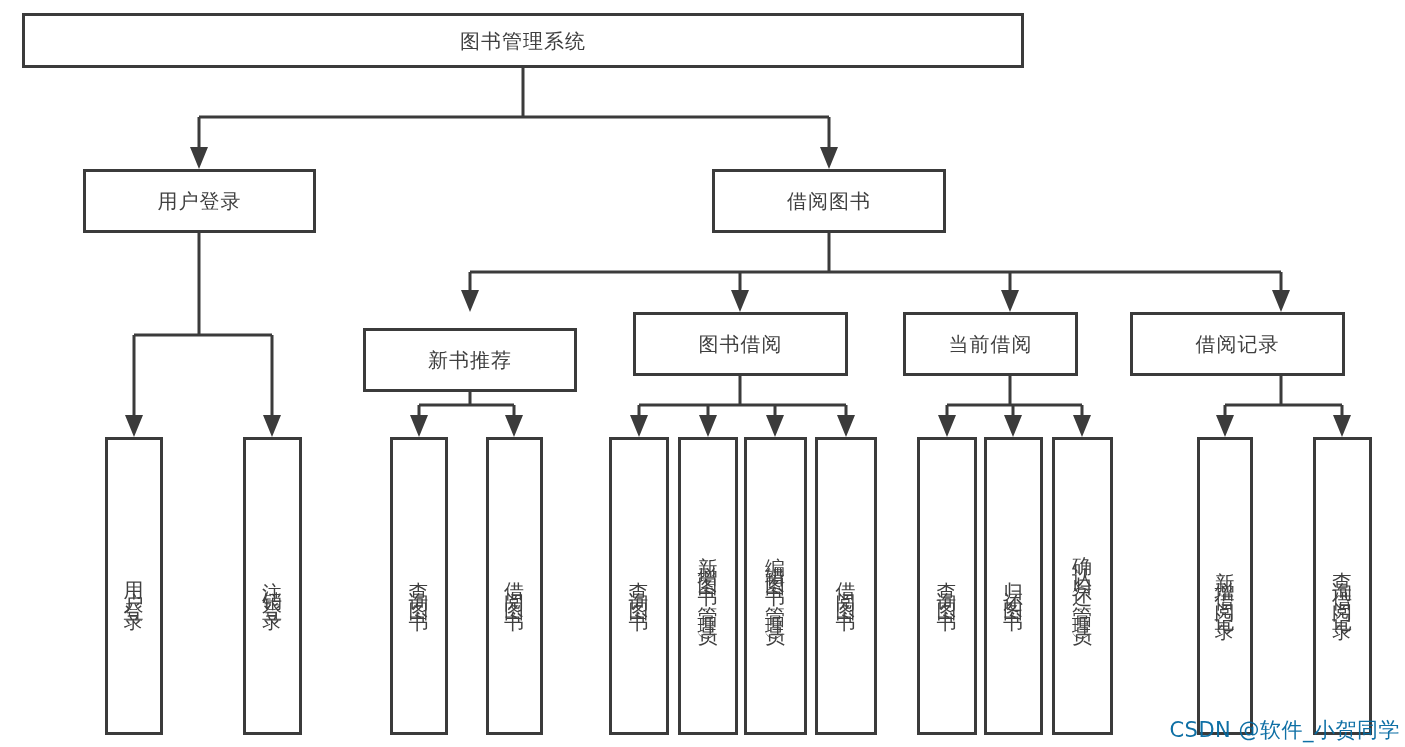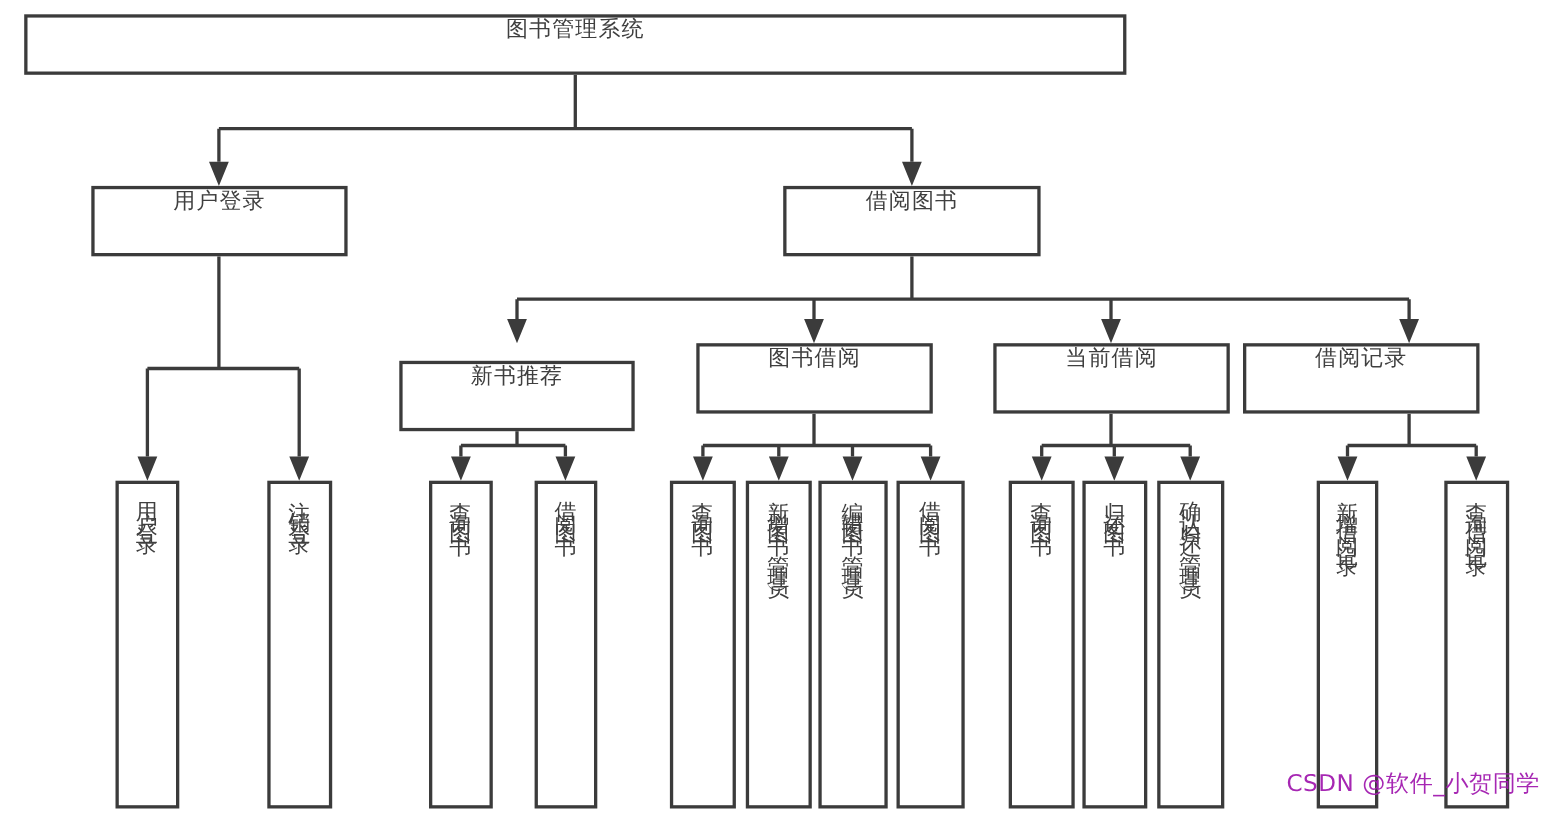--- a/index.html
+++ b/index.html
@@ -20,20 +20,21 @@
     left: 0;
     top: 0;
     z-index: 0;
   }
   .node {
     position: absolute;
     box-sizing: border-box;
     border: 3px solid #3b3b3b;
     background: #ffffff;
     display: flex;
+    align-items: center;
     justify-content: center;
     z-index: 1;
   }
   .h-label {
     font-size: 20px;
     color: #3f3f3f;
     letter-spacing: 1px;
     white-space: nowrap;
     line-height: 1;
   }
@@ -42,24 +43,24 @@
     text-orientation: mixed;
     font-size: 20px;
     color: #3f3f3f;
     letter-spacing: 10px;
     line-height: 1;
     white-space: nowrap;
   }
   .watermark {
     position: absolute;
     right: 5px;
-    top: 698px;
+    top: 716px;
     font-size: 21px;
     line-height: 28px;
-    color: #a21caf;
+    color: #0369a1;
     letter-spacing: 0.5px;
     white-space: nowrap;
     z-index: 3;
     opacity: 0.95;
   }
 </style>
 </head>
 <body>
 
 <div id="canvas">
@@ -91,21 +92,21 @@
   <div class="node" style="left:712px;top:169px;width:234px;height:64px">
     <span class="h-label">借阅图书</span>
   </div>
 
   <div class="node" style="left:363px;top:328px;width:214px;height:64px">
     <span class="h-label">新书推荐</span>
   </div>
   <div class="node" style="left:633px;top:312px;width:215px;height:64px">
     <span class="h-label">图书借阅</span>
   </div>
-  <div class="node" style="left:903px;top:312px;width:215px;height:64px">
+  <div class="node" style="left:903px;top:312px;width:175px;height:64px">
     <span class="h-label">当前借阅</span>
   </div>
   <div class="node" style="left:1130px;top:312px;width:215px;height:64px">
     <span class="h-label">借阅记录</span>
   </div>
 
   <div class="node" style="left:105px;top:437px;width:58px;height:298px">
     <span class="v-label">用户登录</span>
   </div>
   <div class="node" style="left:243px;top:437px;width:59px;height:298px">

